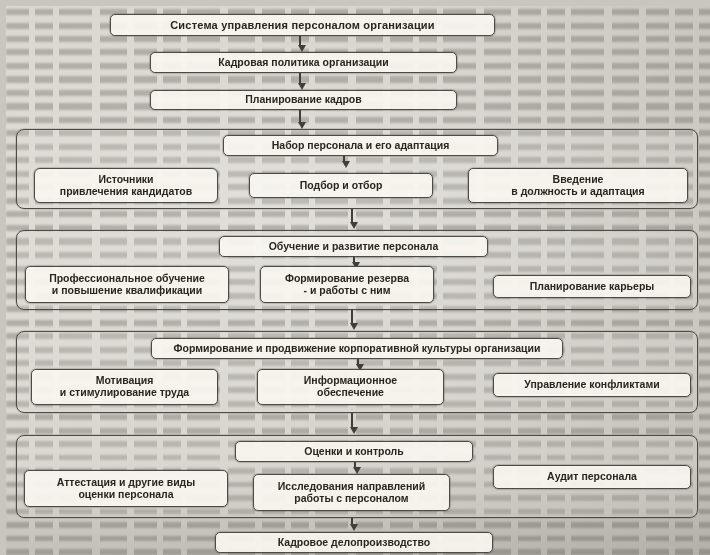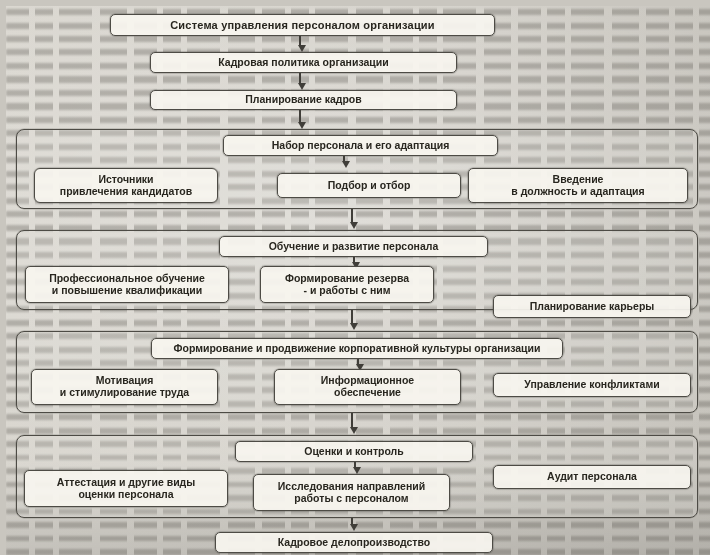--- a/index.html
+++ b/index.html
@@ -93,45 +93,45 @@
 
   <div class="box" style="left:144px; top:84px; width:307px; height:20px;">Планирование кадров</div>
 
   <div class="varrow" style="left:293px; top:104px; height:13px;"></div>
 
   <div class="group" style="left:10px; top:123px; width:682px; height:80px;">
     <div class="box" style="left:189px; top:5px; width:275px; height:21px;margin-left:17px;">Набор персонала и его адаптация</div>
     <div class="varrow" style="left:326px; top:26px; height:5px;"></div>
     <div class="box" style="left:17px; top:38px; width:184px; height:35px;border-radius:6px;">Источники
 привлечения кандидатов</div>
-    <div class="box" style="left:232px; top:43px; width:184px; height:25px;margin-left:28px;">Подбор и отбор</div>
+    <div class="box" style="left:232px; top:43px; width:184px; height:25px;">Подбор и отбор</div>
     <div class="box" style="left:451px; top:38px; width:220px; height:35px;">Введение
 в должность и адаптация</div>
   </div>
 
   <div class="varrow" style="left:345px; top:203px; height:14px;"></div>
 
   <div class="group" style="left:10px; top:224px; width:682px; height:80px;">
     <div class="box" style="left:202px; top:5px; width:269px; height:21px;">Обучение и развитие персонала</div>
     <div class="varrow" style="left:336px; top:26px; height:3px;"></div>
     <div class="box" style="left:8px; top:35px; width:204px; height:37px;">Профессиональное обучение
 и повышение квалификации</div>
     <div class="box" style="left:243px; top:35px; width:174px; height:37px;">Формирование резерва
 - и работы с ним</div>
-    <div class="box" style="left:476px; top:44px; width:198px; height:23px;margin-top:20px;">Планирование карьеры</div>
+    <div class="box" style="left:476px; top:44px; width:198px; height:23px;">Планирование карьеры</div>
   </div>
 
   <div class="varrow" style="left:345px; top:304px; height:14px;"></div>
 
   <div class="group" style="left:10px; top:325px; width:682px; height:82px;">
     <div class="box" style="left:134px; top:6px; width:412px; height:21px;">Формирование и продвижение корпоративной культуры организации</div>
     <div class="varrow" style="left:340px; top:27px; height:3px;"></div>
     <div class="box" style="left:14px; top:37px; width:187px; height:36px;">Мотивация
 и стимулирование труда</div>
-    <div class="box" style="left:257px; top:37px; width:187px; height:36px;">Информационное
+    <div class="box" style="left:240px; top:37px; width:187px; height:36px;">Информационное
 обеспечение</div>
     <div class="box" style="left:476px; top:41px; width:198px; height:24px;">Управление конфликтами</div>
   </div>
 
   <div class="varrow" style="left:345px; top:407px; height:15px;"></div>
 
   <div class="group" style="left:10px; top:429px; width:682px; height:83px;">
     <div class="box" style="left:218px; top:5px; width:238px; height:21px;">Оценки и контроль</div>
     <div class="varrow" style="left:337px; top:26px; height:4px;"></div>
     <div class="box" style="left:7px; top:34px; width:204px; height:37px;">Аттестация и другие виды

